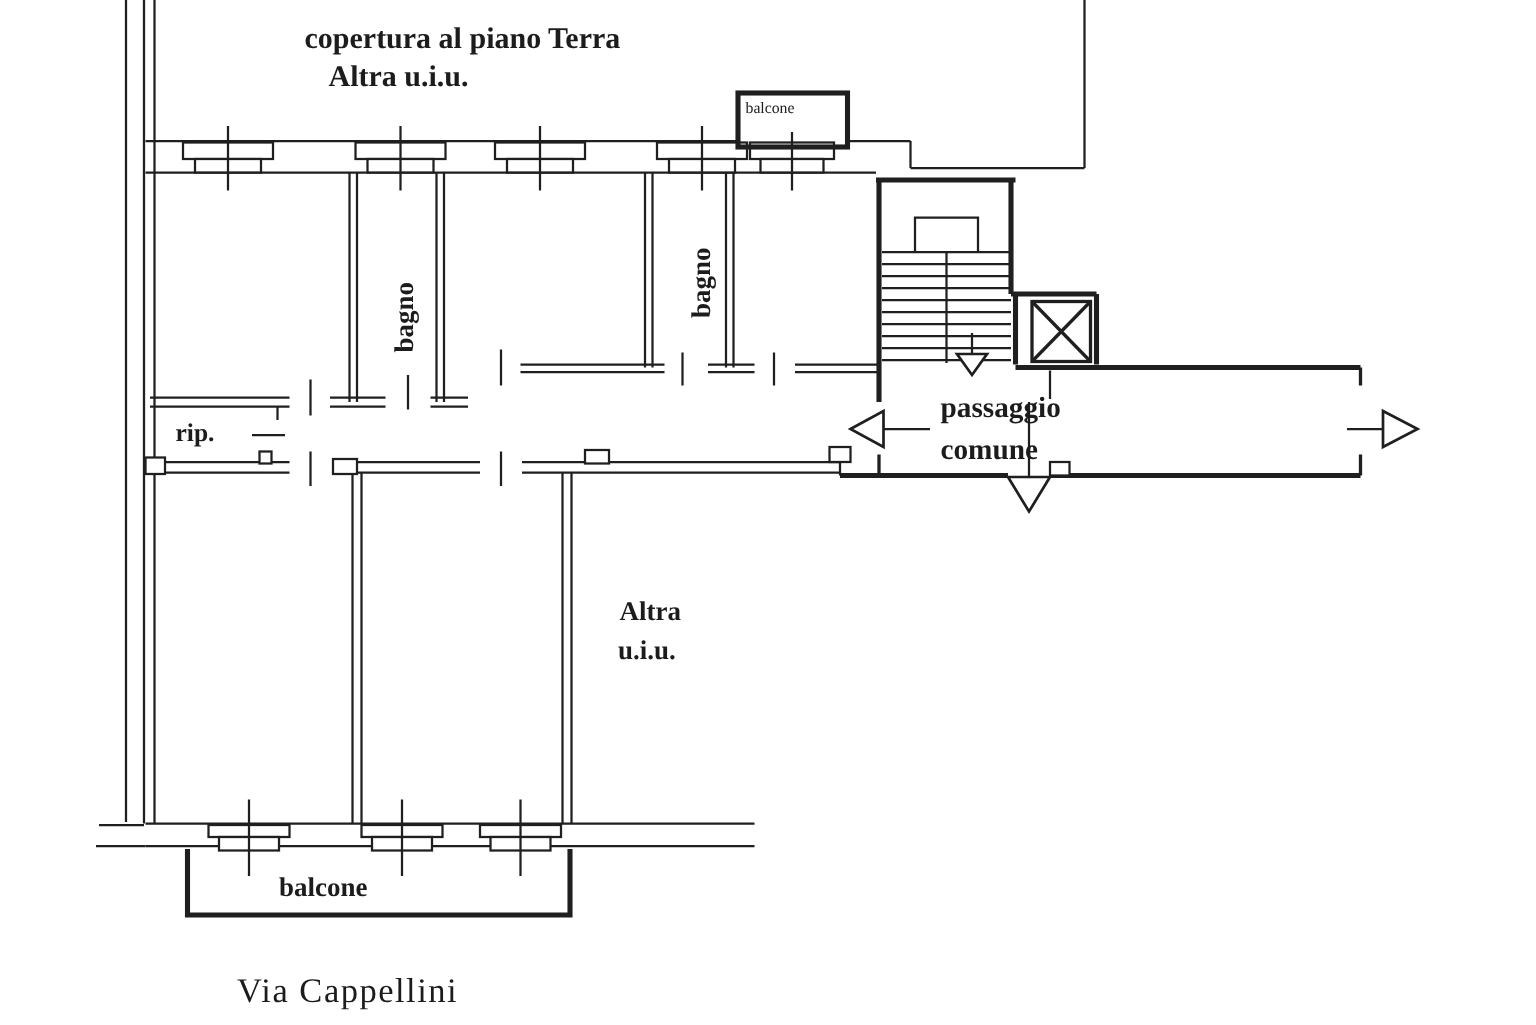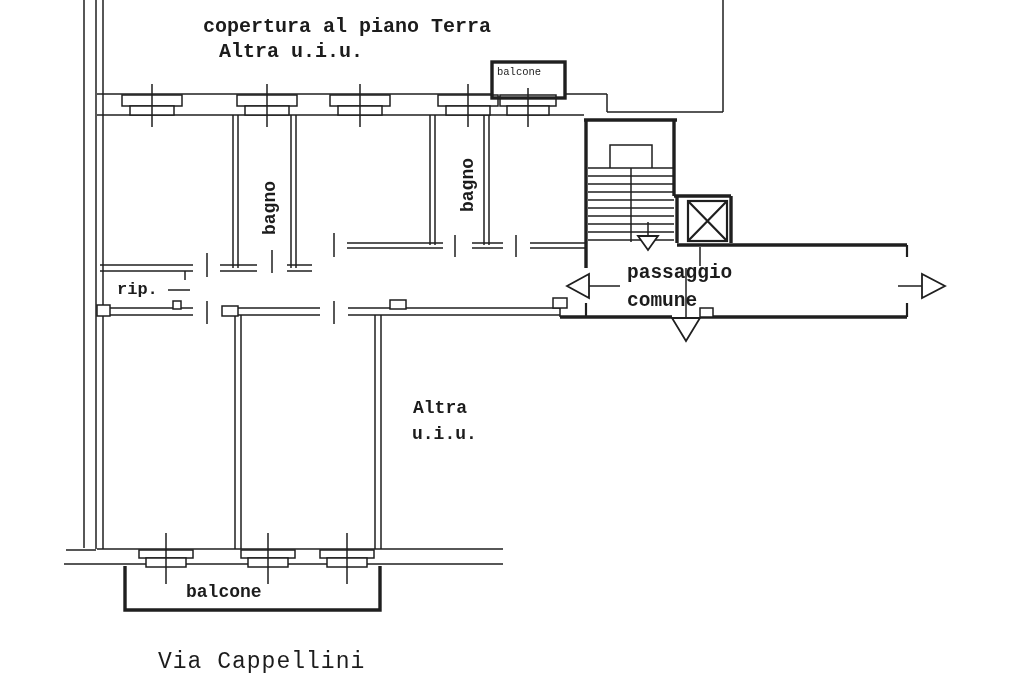--- a/index.html
+++ b/index.html
@@ -1,18 +1,18 @@
 <!DOCTYPE html>
 <html><head>
 <meta charset="utf-8">
 <style>
   html,body{margin:0;padding:0;background:#ffffff;}
   #canvas{
     position:relative;width:1024px;height:683px;background:#ffffff;
-    font-family:Liberation Mono, monospace;overflow:hidden;
+    font-family:Liberation Serif, serif;overflow:hidden;
   }
   svg{position:absolute;inset:0;}
   .ln{stroke:#1f1f1f;fill:none;}
   .thin{stroke-width:1.5;}
   .mid{stroke-width:2.2;}
   .thick{stroke-width:3.4;}
   .whitebox{fill:#ffffff;stroke:#1f1f1f;stroke-width:1.5;}
   .arrowhead{fill:#ffffff;stroke:#1f1f1f;stroke-width:1.8;}
   text{fill:#1c1c1c;}
   .lbl-big{font-size:20px;font-weight:700;}

